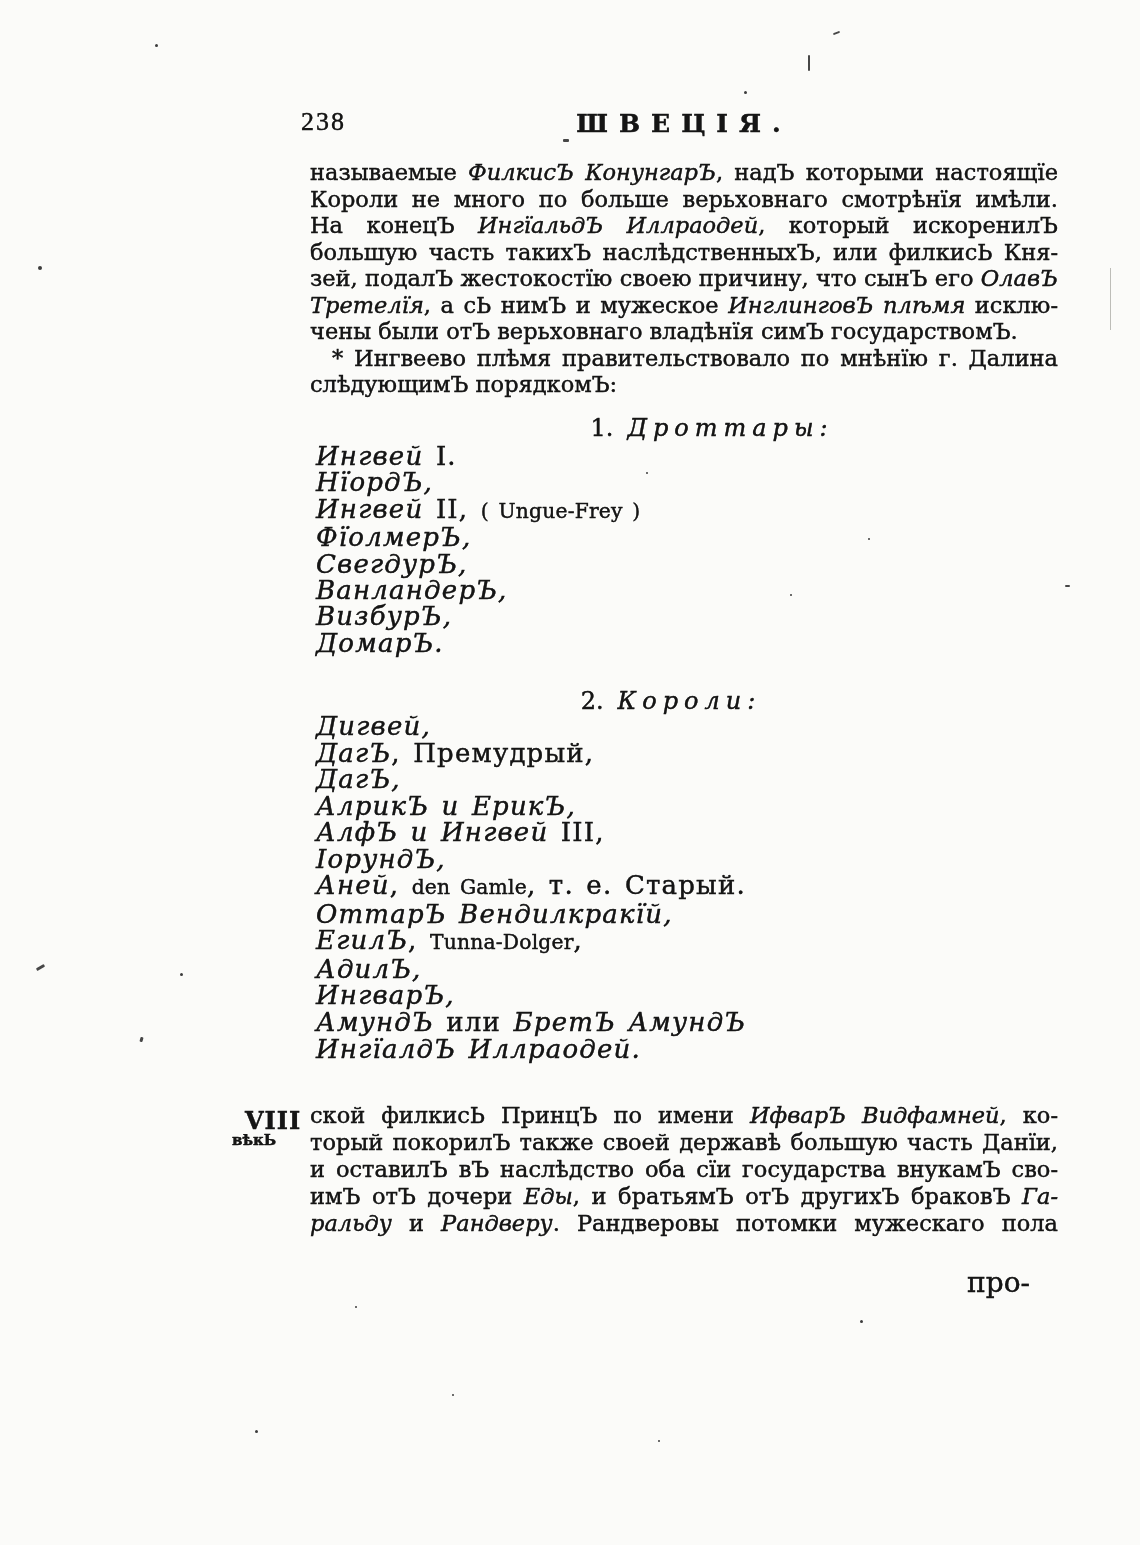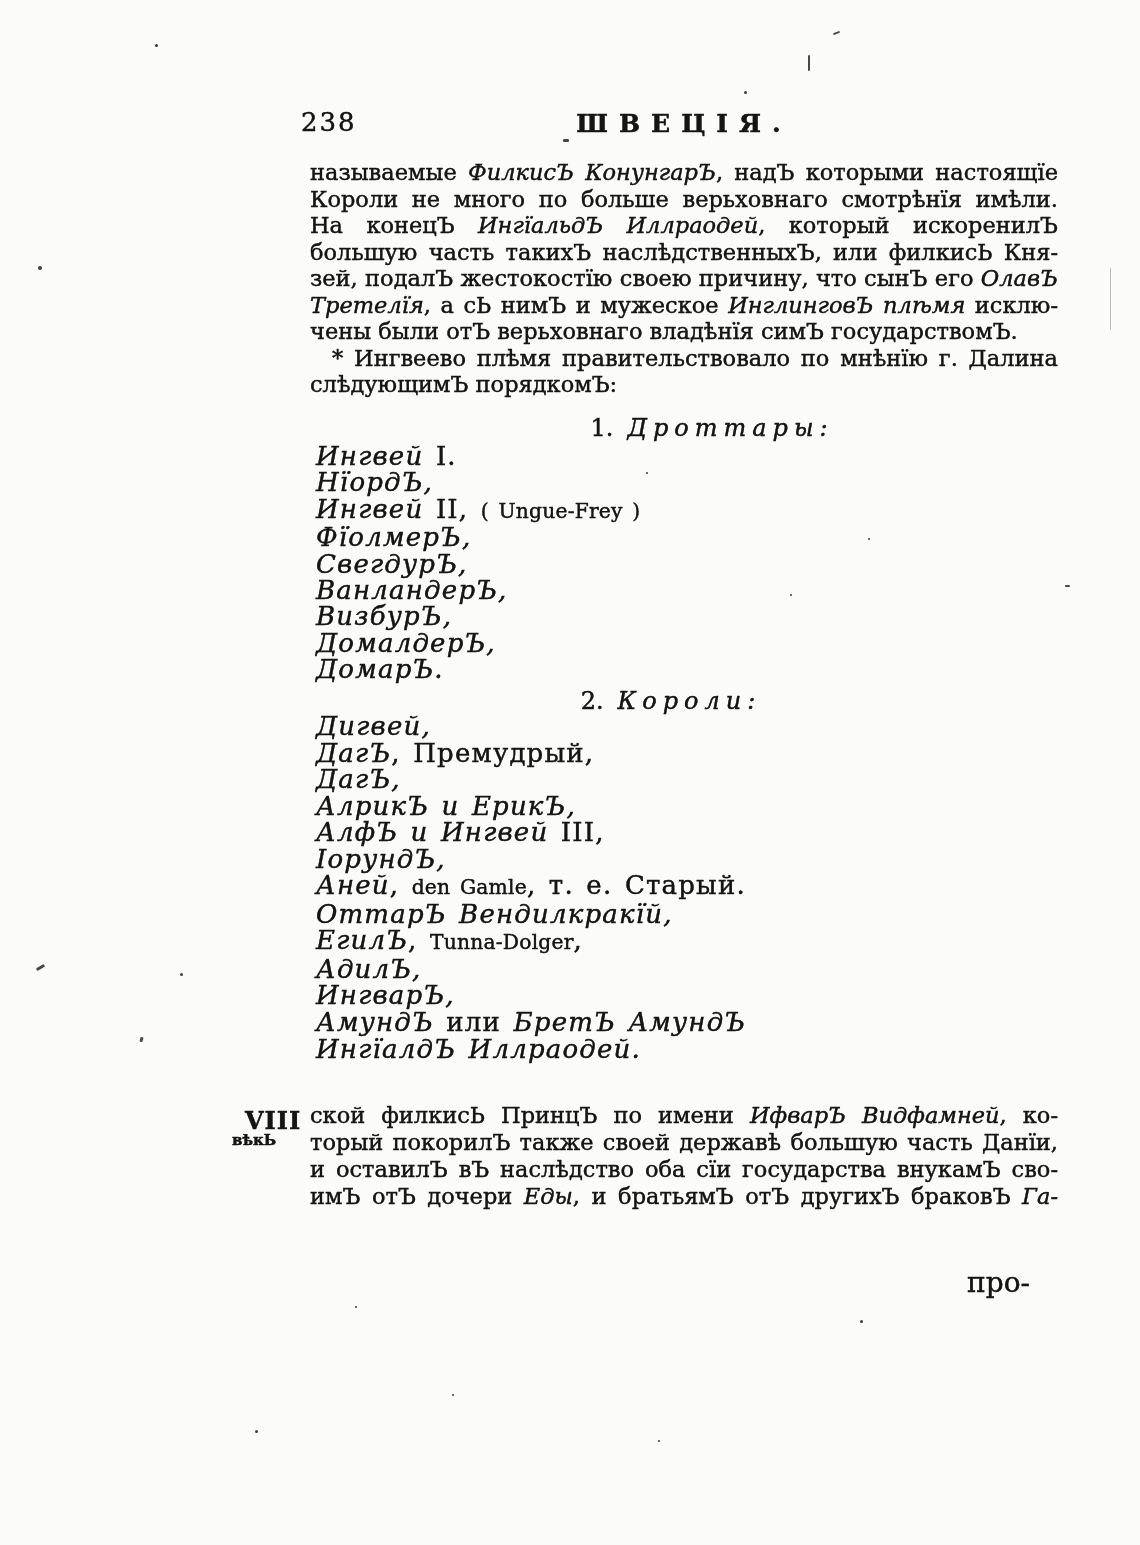--- a/index.html
+++ b/index.html
@@ -5,21 +5,21 @@
   html,body{margin:0;padding:0;}
   body{
     width:1140px;height:1545px;position:relative;
     background:#fbfbf9;overflow:hidden;
     font-family:"DejaVu Serif", serif;
     color:#151515;
   }
   .ink{ -webkit-text-stroke:0.35px #1a1a1a; text-shadow:0 0 0.4px rgba(10,10,10,.55); }
 
   
-  .pageno{position:absolute;left:301px;top:107px;font-size:26px;letter-spacing:2px;}
+  .pageno{position:absolute;left:301px;top:107px;font-size:26px;letter-spacing:2px;font-family:Liberation Serif, serif;}
   .runhead{position:absolute;left:310px;top:109px;width:748px;text-align:center;
     font-size:25px;font-weight:bold;letter-spacing:11px;}
 
   
   .textcol{position:absolute;left:310px;width:748px;}
   .flow12{top:159px;font-size:22.5px;line-height:26.5px;}
   .flow3{top:1102px;font-size:22.5px;line-height:27px;}
 
   .tline{text-align:justify;text-align-last:justify;white-space:normal;}
   .tline-last{text-align-last:left;}
@@ -83,21 +83,20 @@
   <span class="h-num">1.</span><span class="h-word">Дроттары:</span>
 </div>
 <div class="namelist ink" id="list1">
     <div class="list-line"><span class="run-i">Ингвей </span><span class="run-r">I.</span></div>
     <div class="list-line"><span class="run-i">НїордЪ,</span></div>
     <div class="list-line"><span class="run-i">Ингвей </span><span class="run-r">II, </span><span class="run-l">( Ungue-Frey )</span></div>
     <div class="list-line"><span class="run-i">ФїолмерЪ,</span></div>
     <div class="list-line"><span class="run-i">СвегдурЪ,</span></div>
     <div class="list-line"><span class="run-i">ВанландерЪ,</span></div>
     <div class="list-line"><span class="run-i">ВизбурЪ,</span></div>
-    <div class="list-line"><span class="run-i">ДомалдерЪ,</span></div>
     <div class="list-line"><span class="run-i">ДомарЪ.</span></div>
   </div>
 
 <div class="heading ink h-off2" id="heading2">
   <span class="h-num">2.</span><span class="h-word">Короли:</span>
 </div>
 <div class="namelist ink" id="list2">
     <div class="list-line"><span class="run-i">Дигвей,</span></div>
     <div class="list-line"><span class="run-i">ДагЪ</span><span class="run-r">, Премудрый,</span></div>
     <div class="list-line"><span class="run-i">ДагЪ,</span></div>
@@ -115,20 +114,21 @@
 
 <div class="mnote1 ink">VIII</div>
 <div class="mnote2 ink">вѣкЬ</div>
 
 <div class="textcol flow3 ink">
   <div>
       <div class="tline"><span class="run-r">ской филкисЬ ПринцЪ по имени </span><span class="run-i">ИфварЪ Видфамней</span><span class="run-r">, ко-</span></div>
       <div class="tline"><span class="run-r">торый покорилЪ также своей державѣ большую часть Данїи,</span></div>
       <div class="tline"><span class="run-r">и оставилЪ вЪ наслѣдство оба сїи государства внукамЪ сво-</span></div>
       <div class="tline"><span class="run-r">имЪ отЪ дочери </span><span class="run-i">Еды</span><span class="run-r">, и братьямЪ отЪ другихЪ браковЪ </span><span class="run-i">Га-</span></div>
+      <div class="tline"><span class="run-i">ральду</span><span class="run-r"> и </span><span class="run-i">Рандверу</span><span class="run-r">. Рандверовы потомки мужескаго пола</span></div>
     </div>
 </div>
 
 <div class="catchword ink">про-</div>
 
 <div class="speck" style="left:155px;top:44px;width:3px;height:3px;"></div>
 <div class="dash" style="left:833px;top:32px;width:7px;height:2px;transform:rotate(-20deg);"></div>
 <div class="dash" style="left:808px;top:55px;width:2px;height:16px;"></div>
 <div class="speck" style="left:744px;top:91px;width:3px;height:3px;"></div>
 <div class="dash" style="left:563px;top:139px;width:6px;height:3px;"></div>

